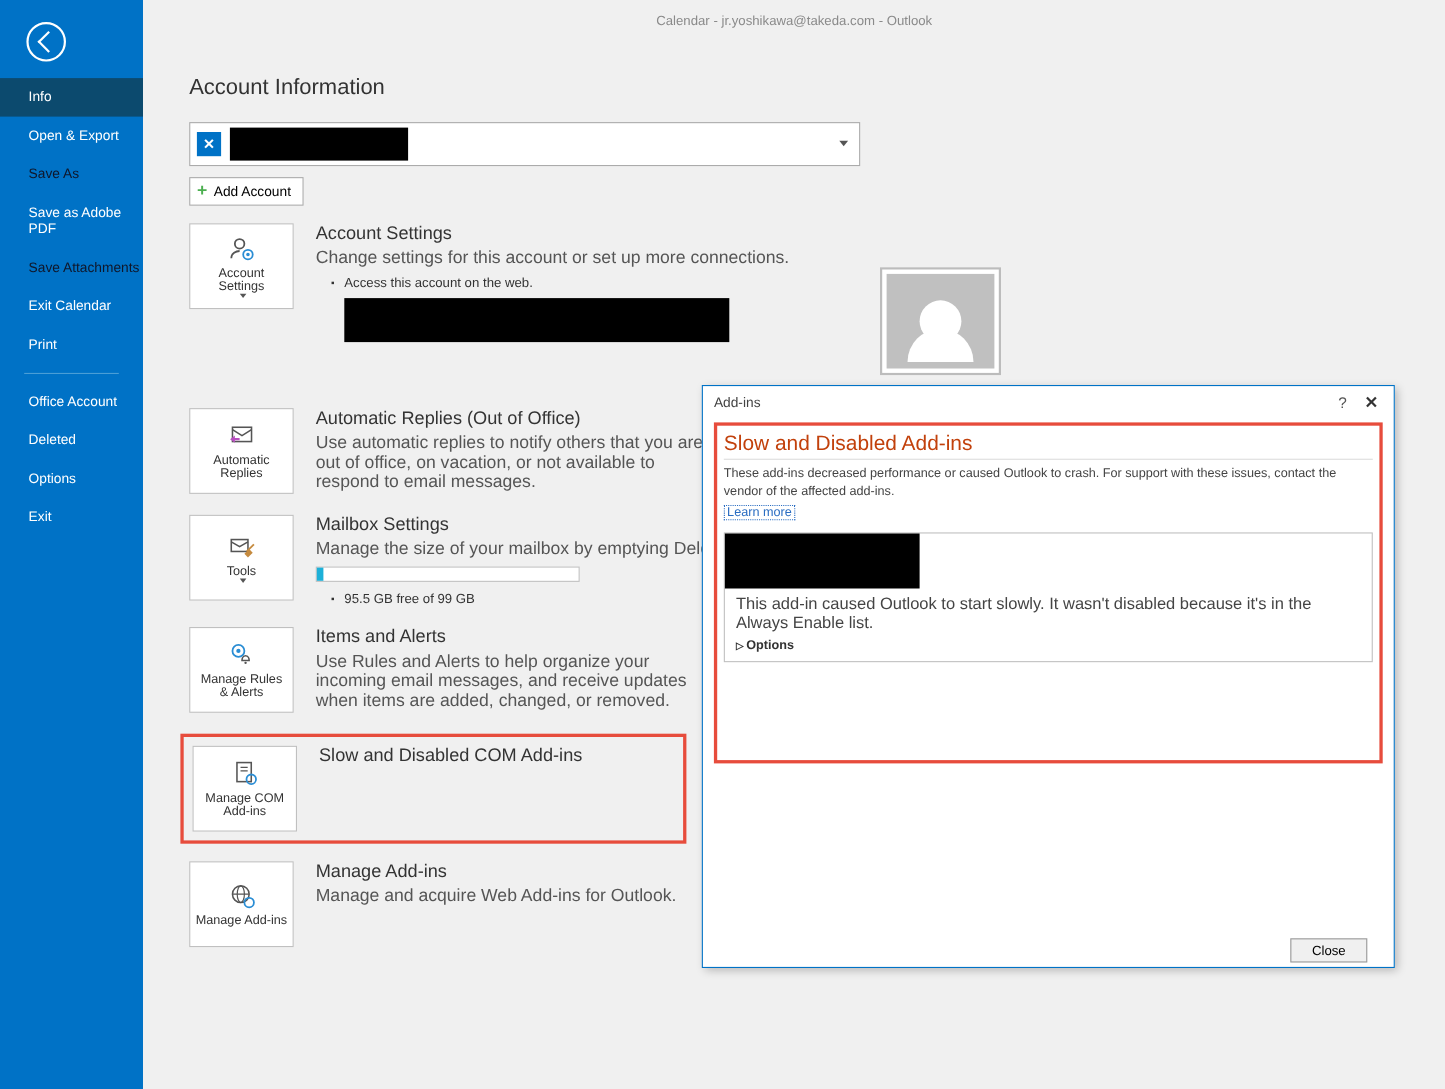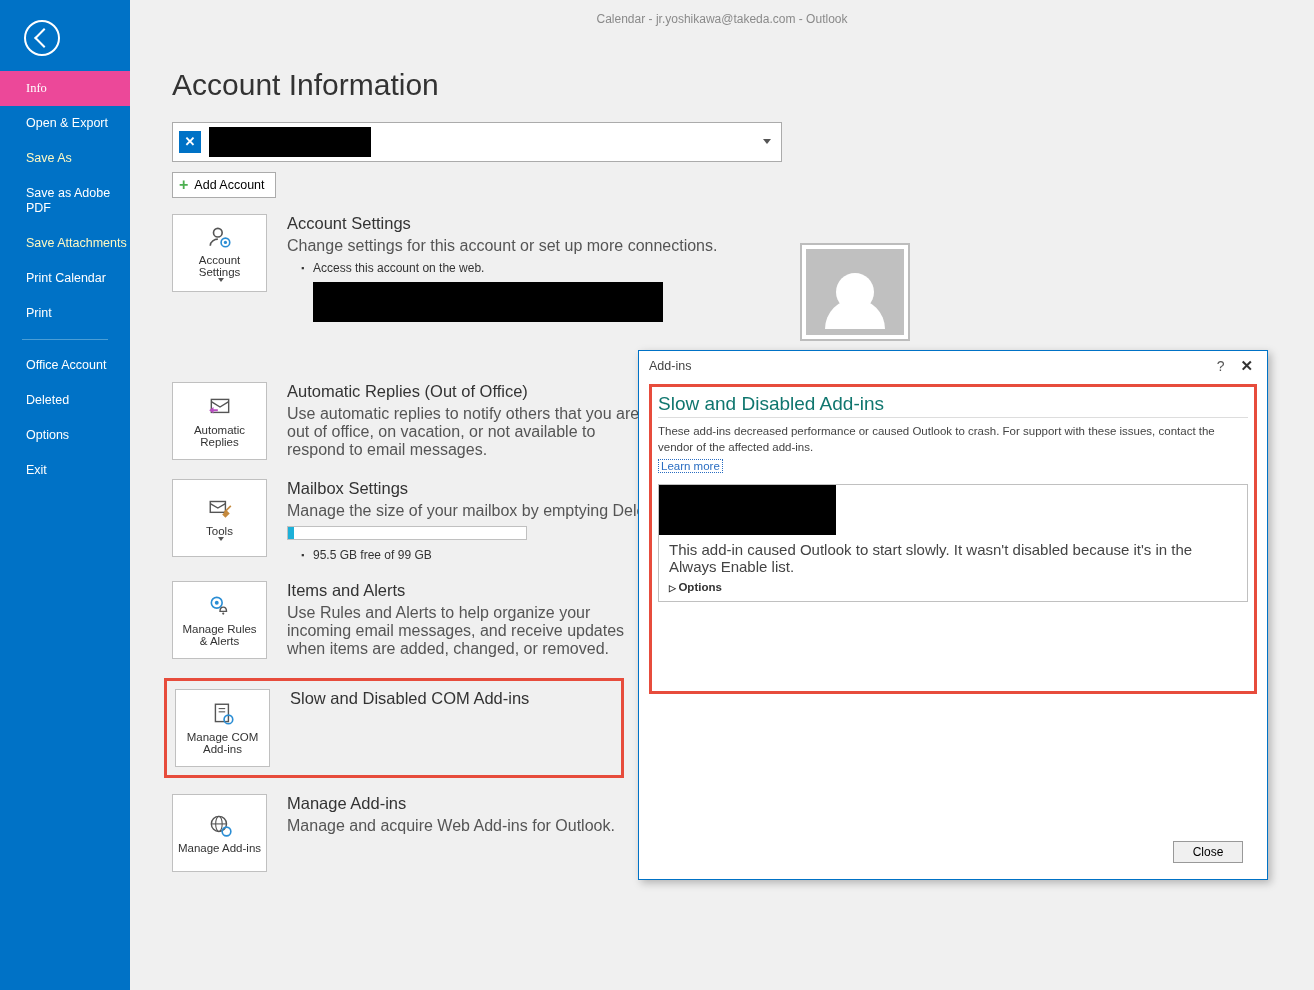--- a/index.html
+++ b/index.html
@@ -3,28 +3,28 @@
 <meta charset="utf-8">
 <style>
   * { box-sizing: border-box; margin: 0; padding: 0; font-family: "Segoe UI", Tahoma, sans-serif; }
   body { width: 1314px; height: 990px; background: #f0f0f0; overflow: hidden; position: relative; }
 
   
   .sidebar { position: absolute; left: 0; top: 0; width: 130px; height: 990px; background: #0072c6; color: #fff; font-size: 12.5px; }
   .back-circle { width: 36px; height: 36px; border: 2px solid #fff; border-radius: 50%; margin: 20px 0 15px 24px; display: flex; align-items: center; justify-content: center; cursor: pointer; }
   .back-arrow { width: 14px; height: 14px; border-left: 2px solid #fff; border-bottom: 2px solid #fff; transform: rotate(45deg); margin-left: 4px; }
   .nav-item { padding: 10px 0 10px 26px; cursor: pointer; line-height: 1.2; }
-  .nav-item.selected { background: #ec4899; font-family: Liberation Serif, serif; }
-  .nav-item.disabled { color: #fef9c3; cursor: default; }
+  .nav-item.selected { background: #0c4a6e; }
+  .nav-item.disabled { color: #0f172a; cursor: default; }
   .nav-sep { border-top: 1px solid #4a9ed6; margin: 8px 22px; }
 
   
   .main { position: absolute; left: 130px; top: 0; right: 0; bottom: 0; padding: 0 42px; }
   .titlebar { position: absolute; top: 12px; right: 0; left: 0; text-align: center; color: #8a8a8a; font-size: 12px; }
-  .page-title { font-size: 30px; font-weight: 300; color: #333; margin-top: 68px; margin-bottom: 20px; }
+  .page-title { font-size: 20px; font-weight: 300; color: #333; margin-top: 68px; margin-bottom: 20px; }
 
   .account-drop { width: 610px; height: 40px; border: 1px solid #ababab; background: #fff; display: flex; align-items: center; position: relative; }
   .account-drop .ex-icon { width: 22px; height: 22px; margin: 0 8px 0 6px; background: #0072c6; display:inline-block; }
   .account-drop .ex-icon::after { content:"✕"; color:#fff; font-weight:bold; display:block; text-align:center; line-height:22px; font-size:13px;}
   .account-drop .redact { width: 162px; height: 30px; background: #000; }
   .account-drop .caret { position:absolute; right:10px; top:16px; width:0; height:0; border-left:4px solid transparent; border-right:4px solid transparent; border-top:5px solid #555;}
 
   .add-account-btn { margin-top: 10px; border: 1px solid #ababab; background: #fff; padding: 4px 10px 4px 6px; font-size: 12.5px; display: inline-flex; align-items: center; gap:6px; cursor:pointer;}
   .plus-icon { color: #4caf50; font-size: 16px; font-weight: bold; line-height:1;}
 
@@ -48,49 +48,49 @@
   .red-box { border: 3px solid #e74c3c; }
   .section-com { position:relative; padding:8px; margin-left:-8px; }
 
   
   .dialog { position:absolute; left:638px; top:350px; width:630px; height:530px; background:#fff; border:1px solid #0072c6; box-shadow: 3px 3px 8px rgba(0,0,0,0.25);}
   .dlg-titlebar { height:30px; display:flex; align-items:center; padding:0 8px 0 10px; font-size:12.5px; color:#444;}
   .dlg-titlebar .spacer{flex:1;}
   .dlg-help { font-size:14px; color:#555; padding:0 10px; cursor:pointer;}
   .dlg-close { font-size:15px; color:#333; padding:0 6px; cursor:pointer; font-weight:bold;}
   .dlg-redframe { border:3px solid #e74c3c; margin:3px 10px 0 10px; height:310px; padding:6px 6px 0 6px;}
-  .dlg-h { font-size:19px; color:#0f766e; font-weight:400; margin-bottom:2px;}
+  .dlg-h { font-size:19px; color:#c2410c; font-weight:400; margin-bottom:2px;}
   .dlg-rule { border-top:1px solid #ddd; margin:2px 0 6px 0;}
   .dlg-desc { font-size:11.5px; color:#444; line-height:1.35;}
   .dlg-learn { font-size:11.5px; color:#2a6dc2; border:1px dotted #2a6dc2; padding:0 2px; display:inline-block; margin-top:4px; cursor:pointer;}
   .addin-box { border:1px solid #c0c0c0; margin-top:10px; padding:0; }
   .addin-top { display:flex; height:50px; align-items:stretch;}
   .addin-redact { width:177px; background:#000;}
   .addin-gauge { flex:1; padding:6px 10px 0 0; text-align:right; font-size:11.5px; color:#444;}
   .gauge-track { width:170px; height:10px; background:#fff; border:1px solid #ccc; margin-left:auto; margin-bottom:4px; position:relative;}
   .gauge-mark { position:absolute; left:2px; top:-1px; width:3px; height:12px; background:#c0392b;}
   .addin-msg { font-size:15px; color:#444; padding:6px 10px;}
   .addin-opts { font-size:11.5px; font-weight:bold; color:#333; padding:0 10px 8px 10px; cursor:pointer;}
   .addin-opts::before { content:"▷ "; font-size:9px;}
-  .dlg-close-btn { position:absolute; right:24px; bottom:16px; border:1px solid #999; background:#f0f0f0; width:70px; height:22px; font-size:12px; cursor:pointer;}
+  .dlg-close-btn { position:absolute; right:24px; bottom:4px; border:1px solid #999; background:#f0f0f0; width:70px; height:22px; font-size:12px; cursor:pointer;}
   .caret-down { display:inline-block; width:0; height:0; border-left:3px solid transparent; border-right:3px solid transparent; border-top:4px solid #555; vertical-align:middle; margin-left:2px;}
 </style>
 </head>
 <body>
 
 <div class="sidebar">
   <div class="back-circle">
     <div class="back-arrow"></div>
   </div>
   <div class="nav-item selected">Info</div>
   <div class="nav-item">Open &amp; Export</div>
   <div class="nav-item disabled">Save As</div>
   <div class="nav-item">Save as Adobe PDF</div>
   <div class="nav-item disabled">Save Attachments</div>
-  <div class="nav-item">Print Calendar</div>
+  <div class="nav-item">Exit Calendar</div>
   <div class="nav-item">Print</div>
   <div class="nav-sep"></div>
   <div class="nav-item">Office Account</div>
   <div class="nav-item">Deleted</div>
   <div class="nav-item">Options</div>
   <div class="nav-item">Exit</div>
 </div>
 
 <div class="main">
   <div class="titlebar">Calendar - jr.yoshikawa@takeda.com  -  Outlook</div>

